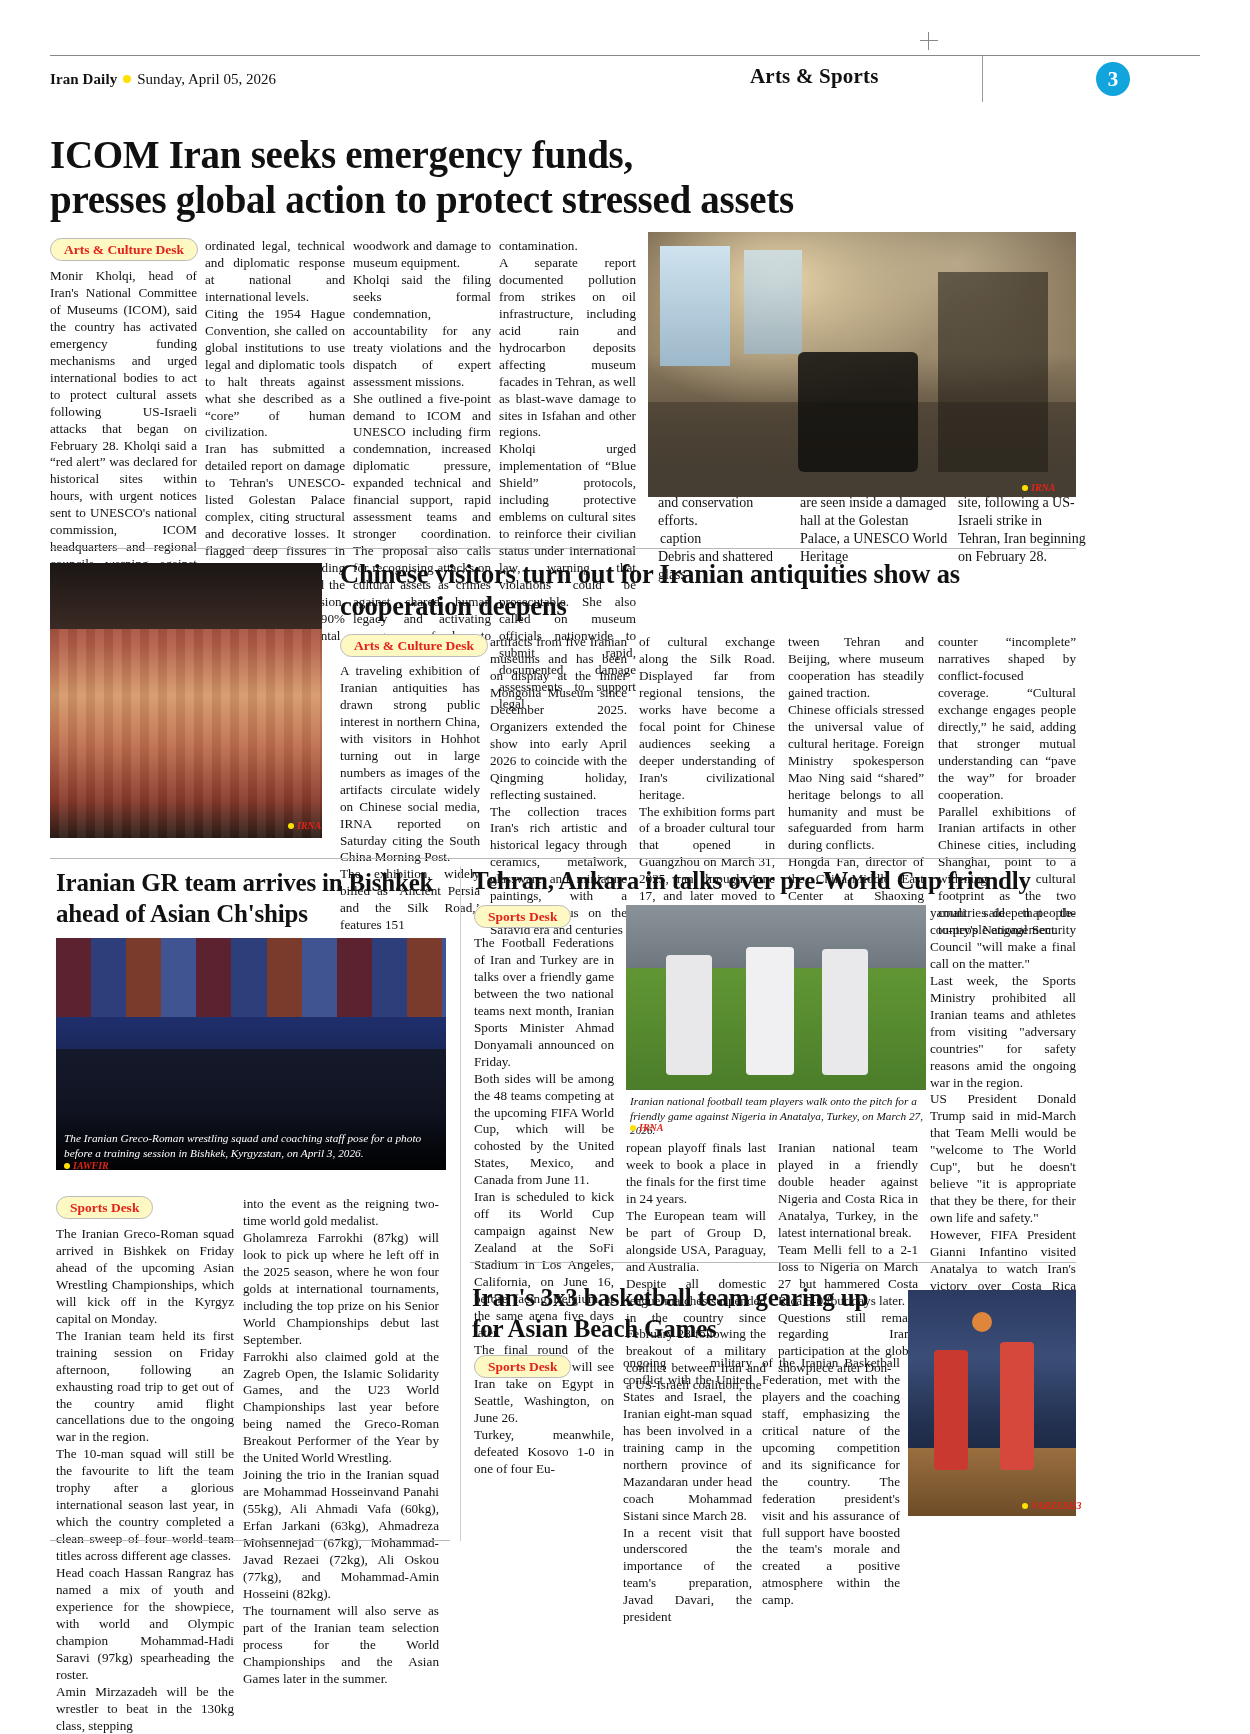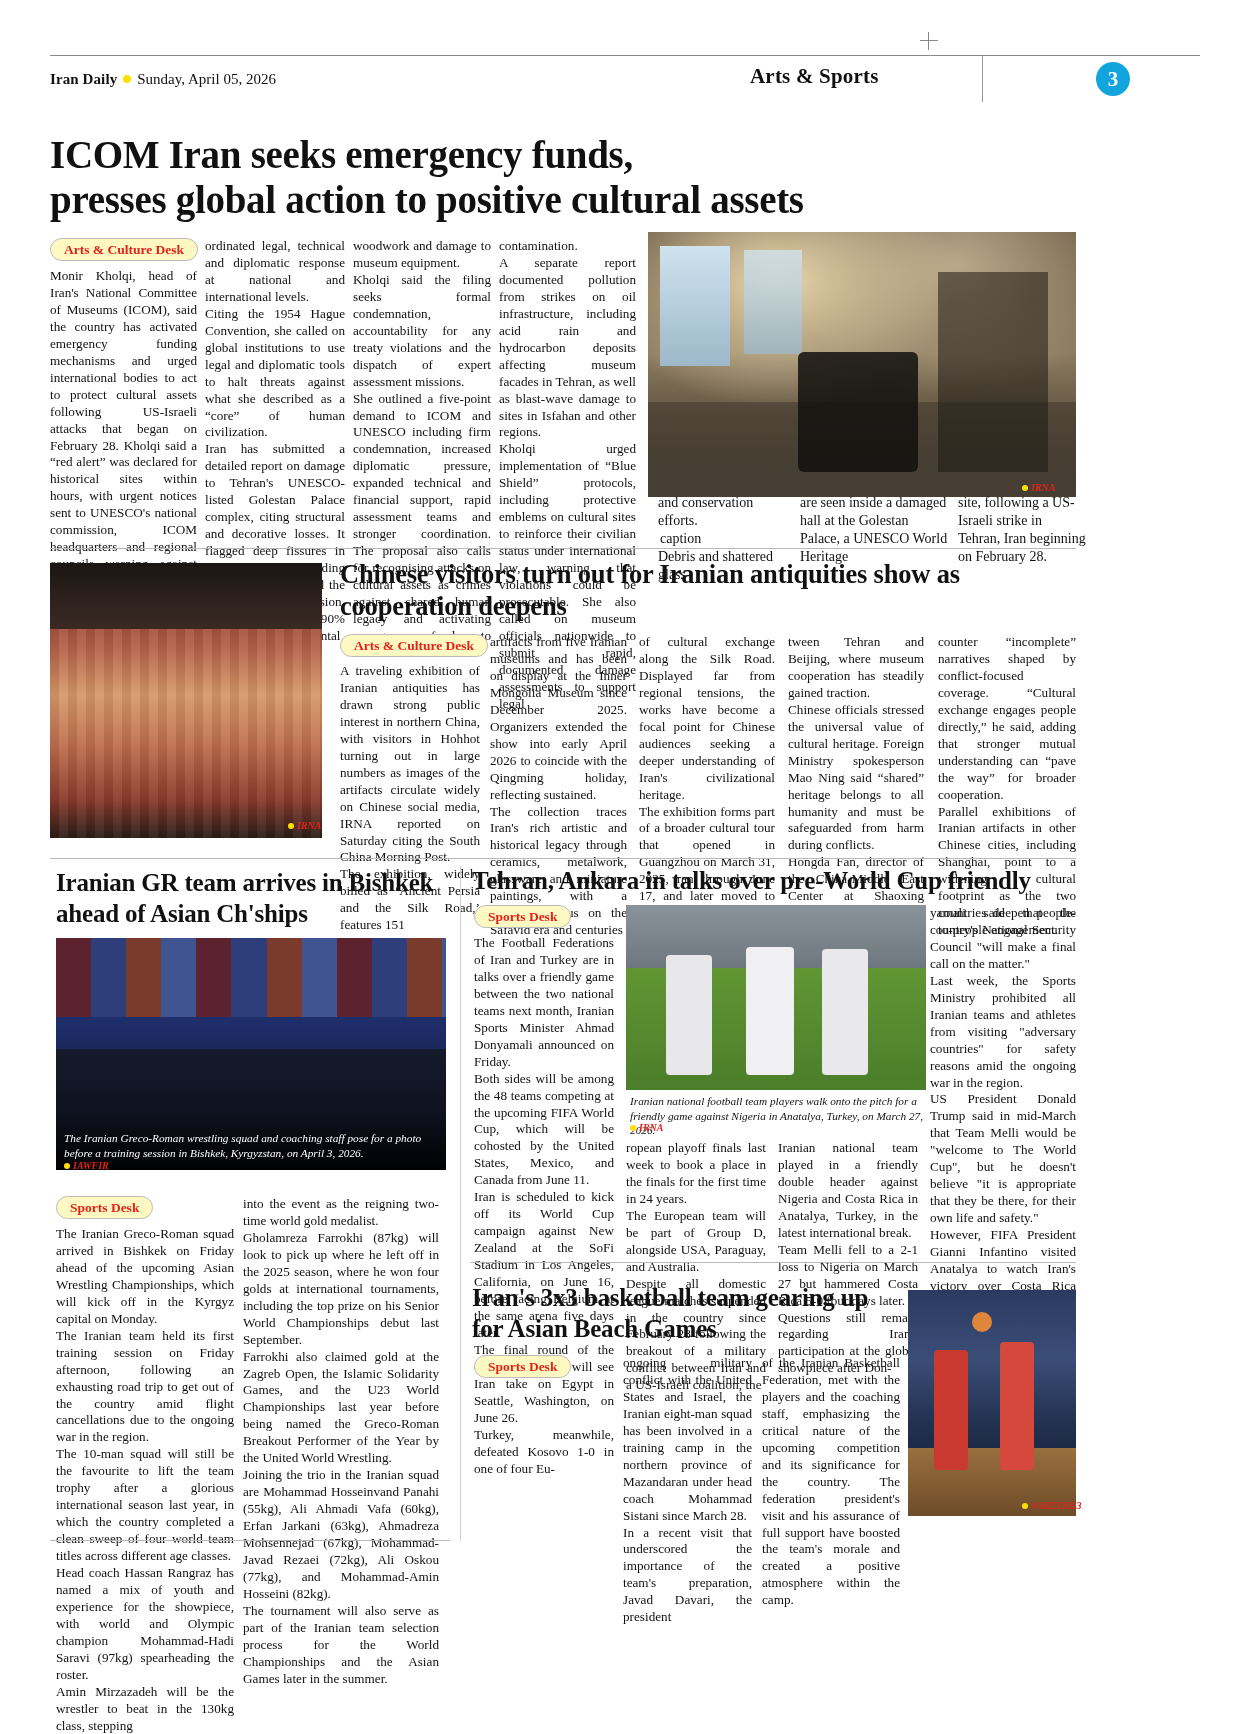--- a/index.html
+++ b/index.html
@@ -77,21 +77,21 @@
         <span class="mast-date">Sunday, April 05, 2026</span>
       </div>
       <div class="section-name">Arts &amp; Sports</div>
       <div class="mast-divider"></div>
       <div class="pagenum">3</div>
     </div>
   </div>
 
   <div class="hl1">
     <span class="l2">ICOM Iran seeks emergency funds,</span>
-    <span class="l2">presses global action to positive cultural assets</span>
+    <span class="l2">presses global action to protect stressed assets</span>
   </div>
 
   <div style="position:absolute;left:50px;top:238px;">
     <span class="deskbadge">Arts &amp; Culture Desk</span>
   </div>
 
   <div class="body-col" style="left:50px;top:268px;width:147px;">Monir Kholqi, head of Iran's National Committee of Museums (ICOM), said the country has activated emergency funding mechanisms and urged international bodies to act to protect cultural assets following US-Israeli attacks that began on February 28. Kholqi said a “red alert” was declared for historical sites within hours, with urgent notices sent to UNESCO's national commission, ICOM headquarters and regional councils warning against military activity near museums and heritage landmarks, IRNA reported. She described a co-</div>
   <div class="body-col" style="left:205px;top:238px;width:140px;white-space:pre-line;">ordinated legal, technical and diplomatic response at national and international levels.
 Citing the 1954 Hague Convention, she called on global institutions to use legal and diplomatic tools to halt threats against what she described as a “core” of human civilization.
 Iran has submitted a detailed report on damage to Tehran's UNESCO-listed Golestan Palace complex, citing structural and decorative losses. It flagged deep fissures in buildings including Shams-ol-Emareh and the Windcatcher Mansion, along with up to 90% destruction of ornamental</div>

